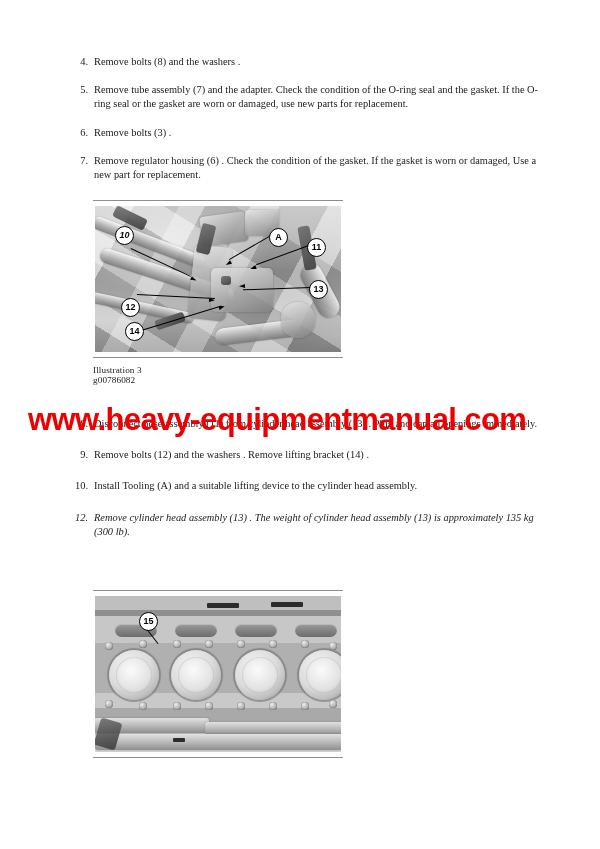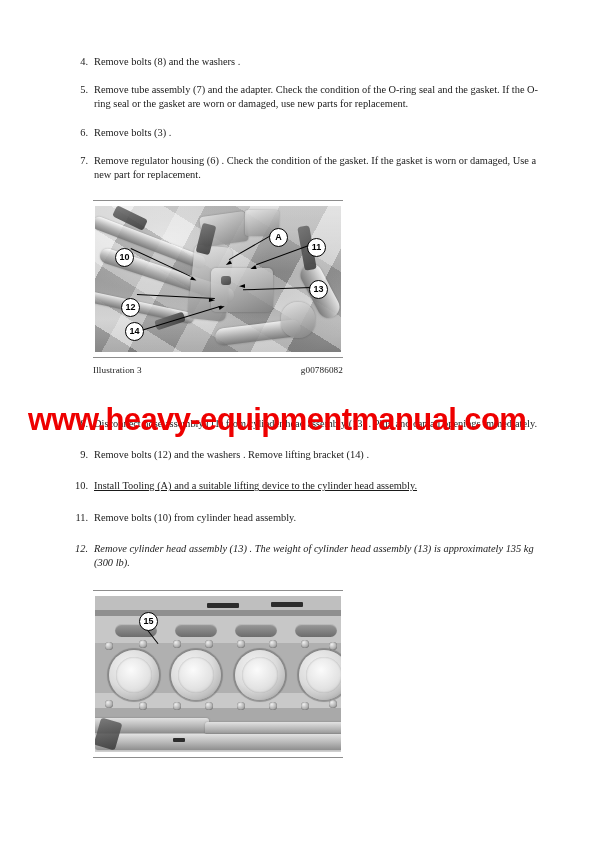--- a/index.html
+++ b/index.html
@@ -73,20 +73,21 @@
   }
   .fig-photo.tall { height: 156px; }
 
   .fig-caption {
     display: flex;
     justify-content: space-between;
     align-items: baseline;
     font-size: 9.2px;
     padding-top: 7px;
     letter-spacing: .1px;
+    flex-direction: column;
   }
 
   
   .ph-base { position: absolute; inset: 0; }
 
   
   .bay-bg {
     background:
       linear-gradient(118deg, rgba(255,255,255,.55) 0 12%, rgba(0,0,0,0) 12% 26%, rgba(255,255,255,.3) 26% 34%, rgba(0,0,0,.07) 34% 48%, rgba(255,255,255,.25) 48% 57%, rgba(0,0,0,.05) 57% 72%, rgba(255,255,255,.35) 72% 83%, rgba(0,0,0,.08) 83% 100%),
       linear-gradient(32deg, rgba(0,0,0,.14) 0 9%, rgba(255,255,255,.34) 9% 18%, rgba(0,0,0,.08) 18% 30%, rgba(255,255,255,.2) 30% 41%, rgba(0,0,0,.13) 41% 52%, rgba(255,255,255,.28) 52% 63%, rgba(0,0,0,.06) 63% 78%, rgba(255,255,255,.22) 78% 100%),
@@ -277,21 +278,21 @@
 
         <div class="leader" style="left:176px; top:30px; width:48px; transform:rotate(150deg);"></div>
         <div class="arrowhead" style="left:136px; top:54px; transform:rotate(150deg);"></div>
 
         <div class="leader" style="left:214px; top:40px; width:56px; transform:rotate(160deg);"></div>
         <div class="arrowhead" style="left:161px; top:59px; transform:rotate(160deg);"></div>
 
         <div class="leader" style="left:216px; top:82px; width:68px; transform:rotate(178deg);"></div>
         <div class="arrowhead" style="left:150px; top:78px; transform:rotate(178deg);"></div>
 
-        <div class="callout" style="left:20px; top:42px;">10</div>
+        <div class="callout" style="left:20px; top:20px;font-style:italic;">10</div>
         <div class="callout" style="left:26px; top:92px;">12</div>
         <div class="callout" style="left:30px; top:116px;">14</div>
         <div class="callout" style="left:174px; top:22px;">A</div>
         <div class="callout" style="left:212px; top:32px;">11</div>
         <div class="callout" style="left:214px; top:74px;">13</div>
 
       </div>
     </div>
 
     <div class="fig-rule thick"></div>
@@ -308,29 +309,25 @@
     <div class="step">
       <span class="step-num">8.</span>
       <span class="step-text">Disconnect hose assembly (11) from cylinder head assembly (13) . Plug and cap all openings immediately.</span>
     </div>
 
     <div class="step" style="margin-top:17px;">
       <span class="step-num">9.</span>
       <span class="step-text">Remove bolts (12) and the washers . Remove lifting bracket (14) .</span>
     </div>
 
-    <div class="step" style="margin-top:17px;text-decoration:underline;">
+    <div class="step" style="margin-top:17px;">
       <span class="step-num">10.</span>
       <span class="step-text">Install Tooling (A) and a suitable lifting device to the cylinder head assembly.</span>
     </div>
 
-    <div class="step" style="margin-top:17px;">
-      <span class="step-num">11.</span>
-      <span class="step-text">Remove bolts (10) from cylinder head assembly.</span>
-    </div>
 
     <div class="step" style="margin-top:17px;font-style:italic;">
       <span class="step-num">12.</span>
       <span class="step-text">Remove cylinder head assembly (13) . The weight of cylinder head assembly (13) is approximately 135 kg (300 lb).</span>
     </div>
 
   </div>
 
   <div class="figure" style="top:590px;">
 

